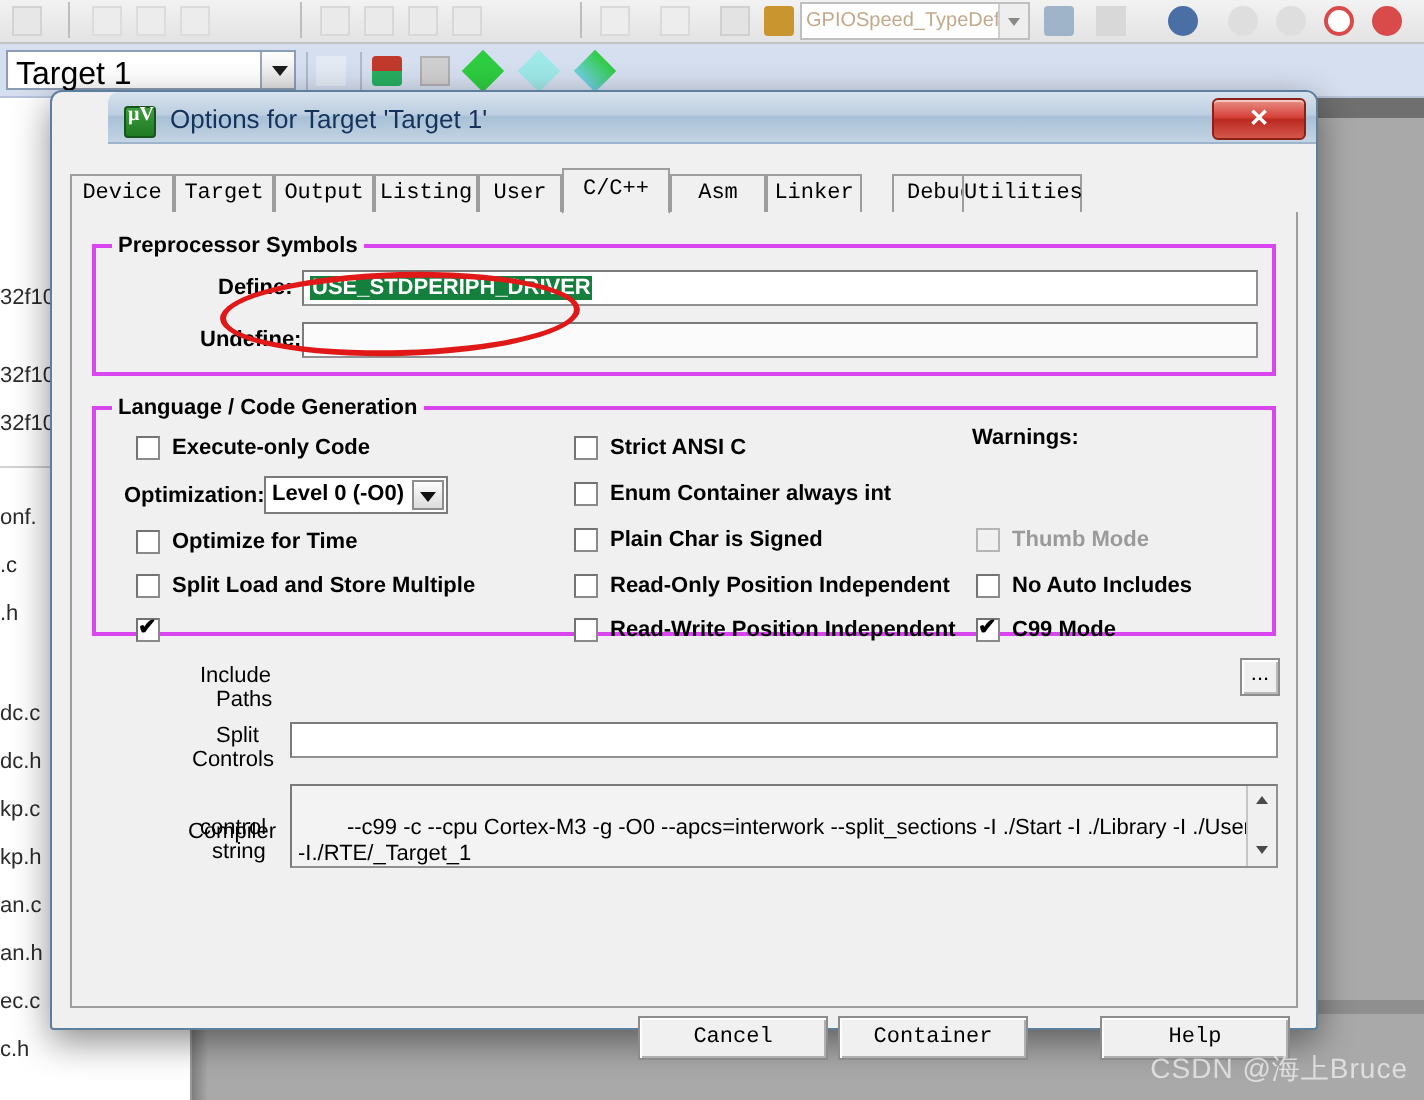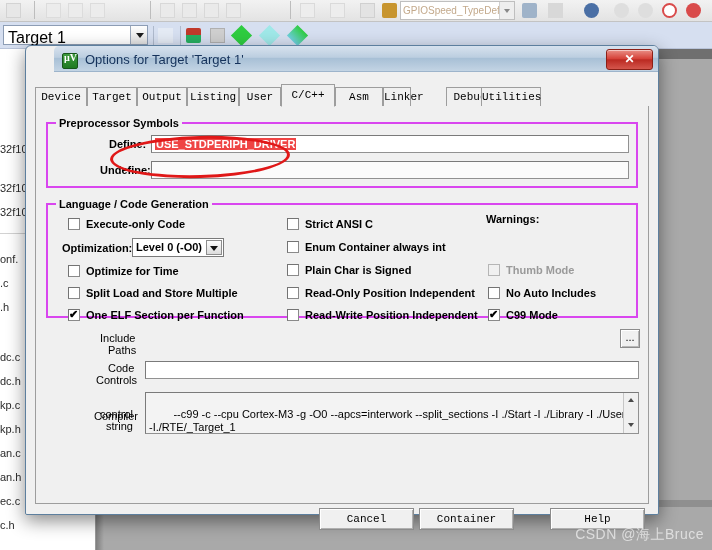--- a/index.html
+++ b/index.html
@@ -180,21 +180,21 @@
   .tfield {
     position: absolute; height: 18px;
     background: #ffffff;
     border: 1px solid #919191;
     border-top-color: #7a7a7a; border-left-color: #7a7a7a;
     font-size: 11px; color: #000; line-height: 16px;
     padding-left: 3px; white-space: nowrap; overflow: hidden;
   }
   .tfield.ro { background: #fbfbfb; }
   .sel {
-    background: #ef4444; color: #ffffff; padding: 0 1px;
+    background: #15803d; color: #ffffff; padding: 0 1px;
   }
 
   .cb {
     position: absolute; width: 12px; height: 12px;
     background: #ffffff; border: 1px solid #8a8a8a;
     border-top-color: #737373; border-left-color: #737373;
   }
   .cb.dis { background: #f0f0f0; border-color: #b5b5b5; }
   .cb.on::after {
     content: "\2714"; position: absolute; left: 0px; top: -3px;
@@ -360,21 +360,21 @@
   <div class="dlg-body">
 
     <div class="tabstrip">
       <div class="tab" style="left:0px;width:52px">Device</div>
       <div class="tab" style="left:52px;width:50px">Target</div>
       <div class="tab" style="left:102px;width:50px">Output</div>
       <div class="tab" style="left:152px;width:52px">Listing</div>
       <div class="tab" style="left:204px;width:42px">User</div>
       <div class="tab active" style="left:246px;width:54px">C/C++</div>
       <div class="tab" style="left:300px;width:48px">Asm</div>
-      <div class="tab" style="left:348px;width:28px">Linker</div>
+      <div class="tab" style="left:348px;width:48px">Linker</div>
       <div class="tab" style="left:411px;width:48px">Debug</div>
       <div class="tab" style="left:446px;width:60px">Utilities</div>
     </div>
 
     <div class="tabpage">
 
       <div class="group" style="left:10px;top:16px;width:592px;height:66px">
         <span class="legend">Preprocessor Symbols</span>
         <span class="lbl" style="left:61px;top:14px">Define:</span>
         <div class="tfield" style="left:103px;top:11px;width:478px">
@@ -398,21 +398,20 @@
           <span class="cbtn"></span>
         </div>
 
         <span class="cb" style="left:20px;top:60px"></span>
         <span class="lbl" style="left:38px;top:60px">Optimize for Time</span>
 
         <span class="cb" style="left:20px;top:82px"></span>
         <span class="lbl" style="left:38px;top:82px">Split Load and Store Multiple</span>
 
         <span class="cb on" style="left:20px;top:104px"></span>
-        <span class="lbl" style="left:38px;top:104px">One ELF Section per Function</span>
 
         <span class="cb" style="left:239px;top:13px"></span>
         <span class="lbl" style="left:257px;top:13px">Strict ANSI C</span>
 
         <span class="cb" style="left:239px;top:36px"></span>
         <span class="lbl" style="left:257px;top:36px">Enum Container always int</span>
 
         <span class="cb" style="left:239px;top:59px"></span>
         <span class="lbl" style="left:257px;top:59px">Plain Char is Signed</span>
 
@@ -431,21 +430,21 @@
         <span class="lbl" style="left:458px;top:82px">No Auto Includes</span>
 
         <span class="cb on" style="left:440px;top:104px"></span>
         <span class="lbl" style="left:458px;top:104px">C99 Mode</span>
       </div>
 
       <span class="lbl" style="left:64px;top:226px">Include</span>
       <span class="lbl" style="left:72px;top:238px">Paths</span>
       <div class="ellipsis-btn" style="left:584px;top:223px">...</div>
 
-      <span class="lbl" style="left:72px;top:256px">Code</span>
+      <span class="lbl" style="left:72px;top:256px">Split</span>
       <span class="lbl" style="left:60px;top:268px">Controls</span>
       <div class="tfield" style="left:109px;top:255px;width:494px">
         <span></span>
       </div>
 
       <span class="lbl" style="left:58px;top:304px">Compiler</span>
       <span class="lbl" style="left:64px;top:302px">control</span>
       <span class="lbl" style="left:70px;top:314px">string</span>
       <div class="ctrlstr" style="left:109px;top:286px;width:494px;height:42px">
         <span>--c99 -c --cpu Cortex-M3 -g -O0 --apcs=interwork --split_sections -I ./Start -I ./Library -I ./User

